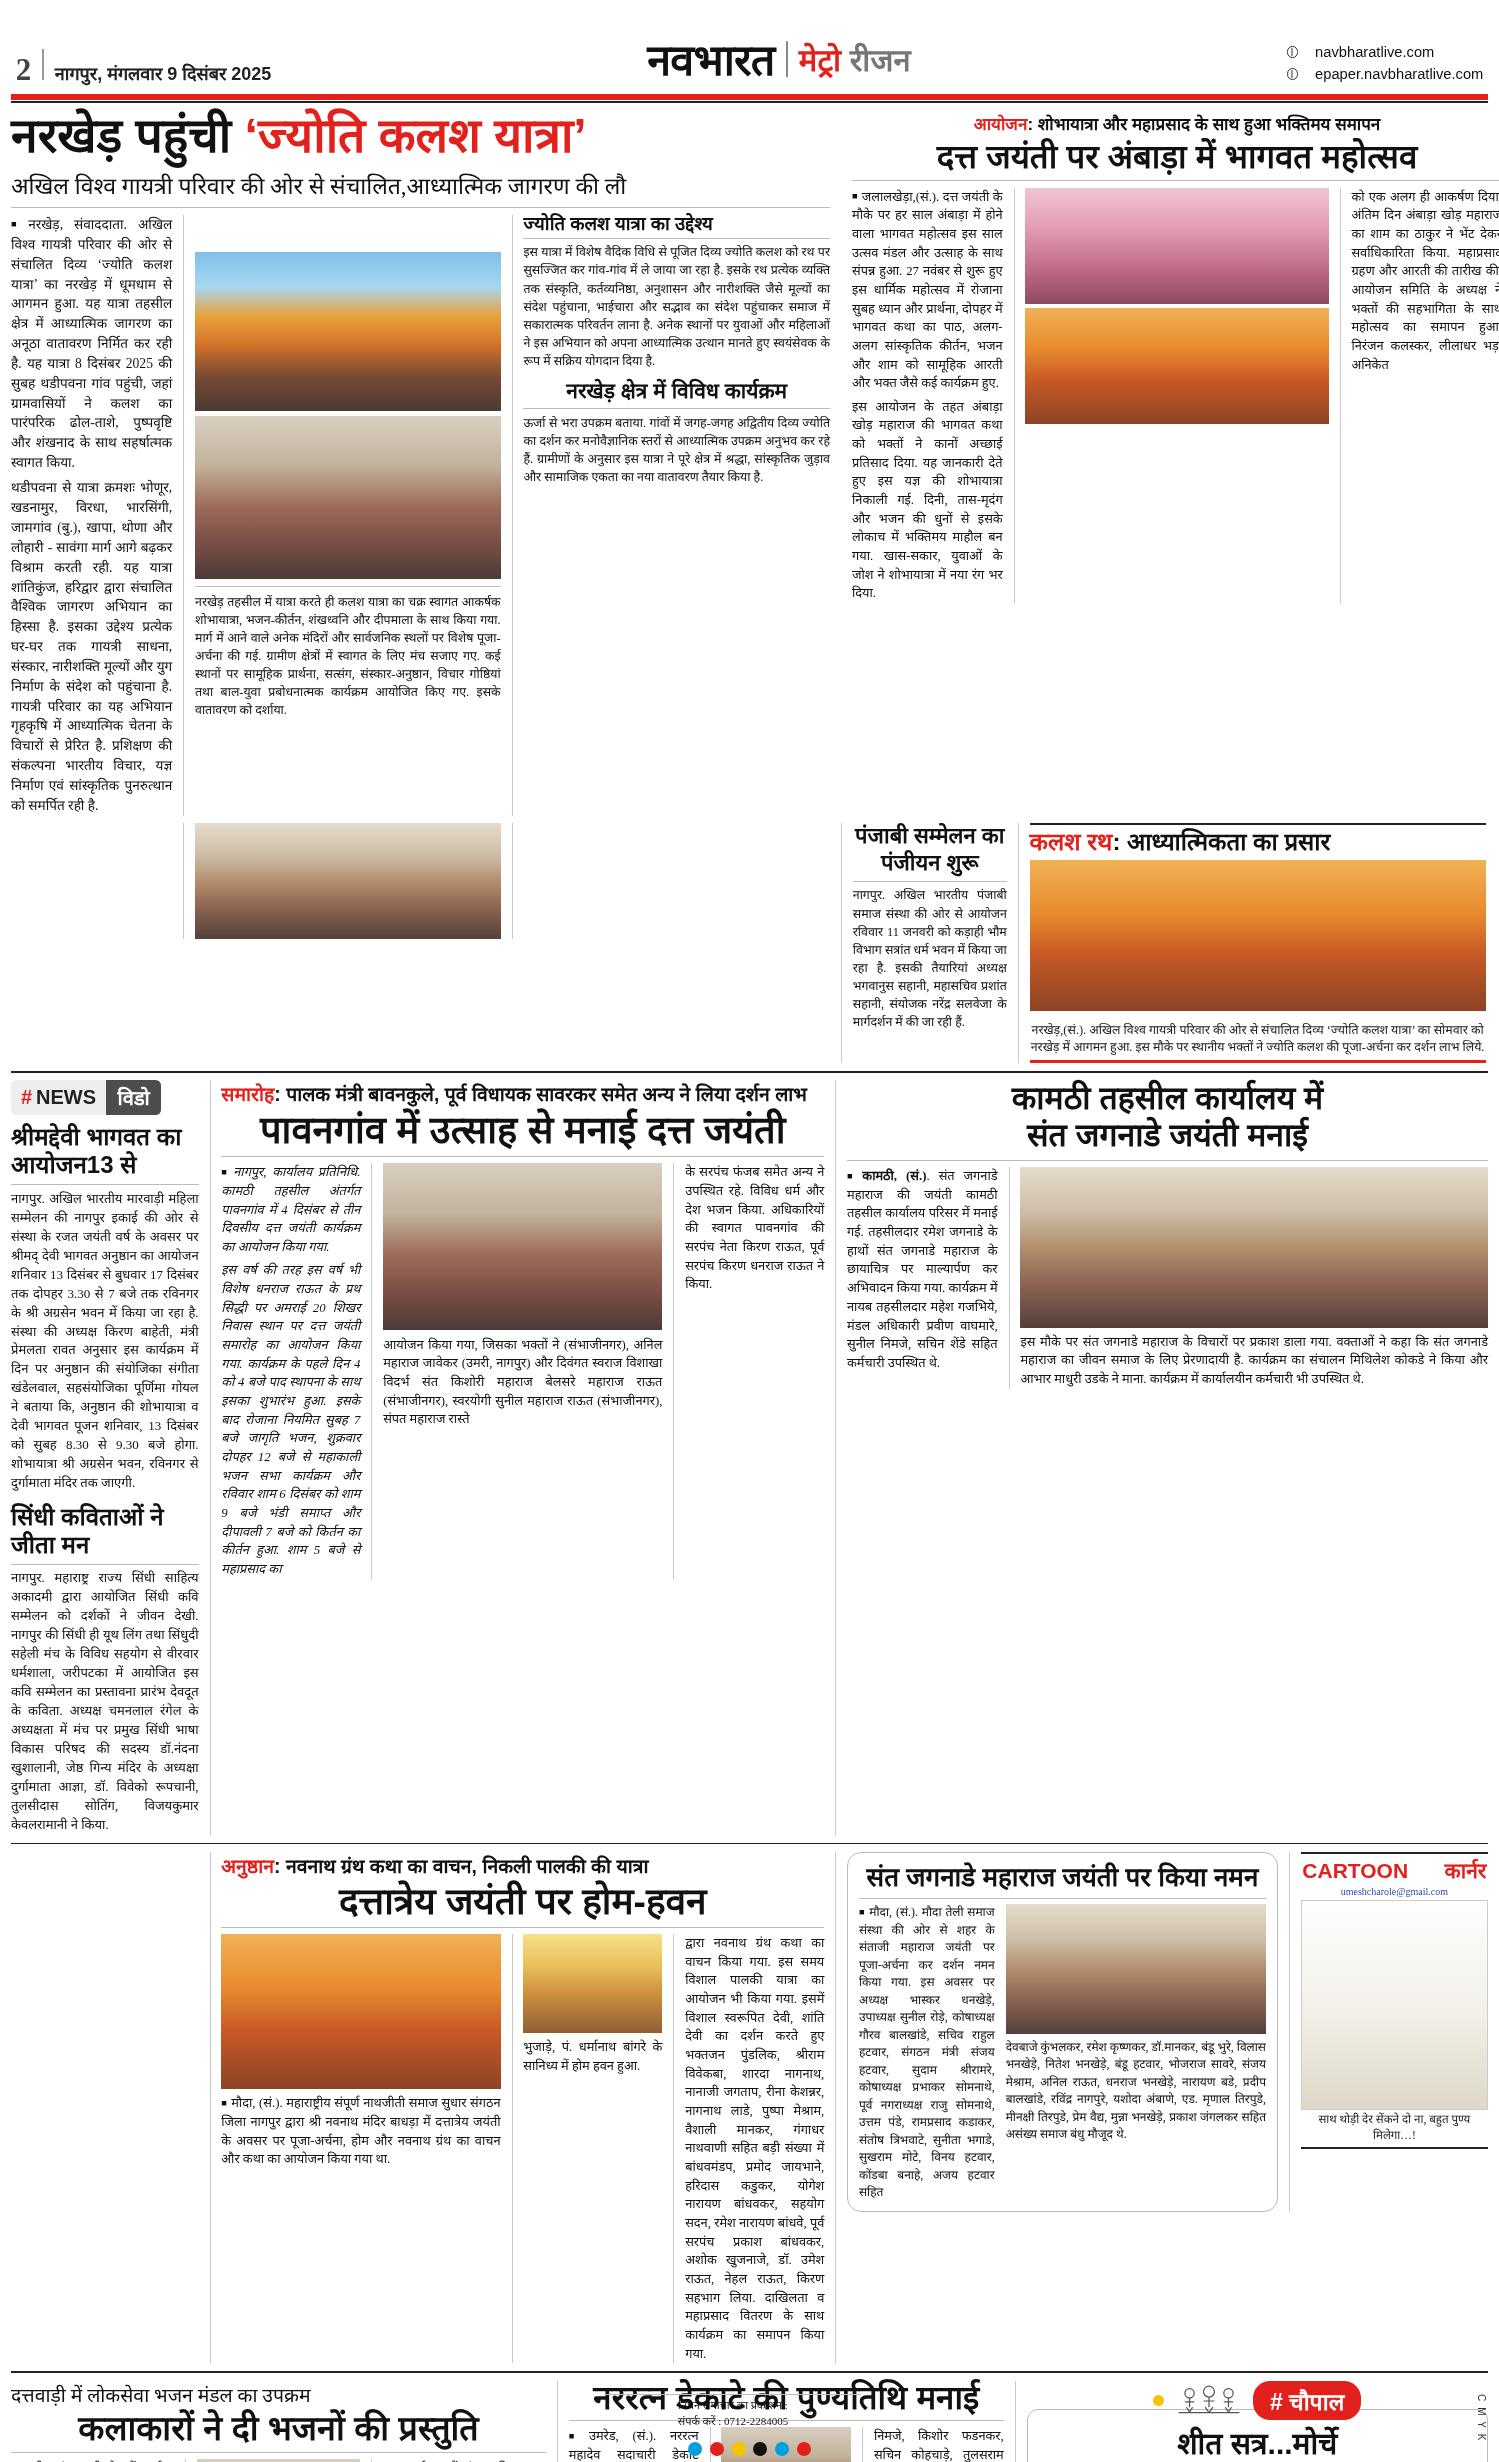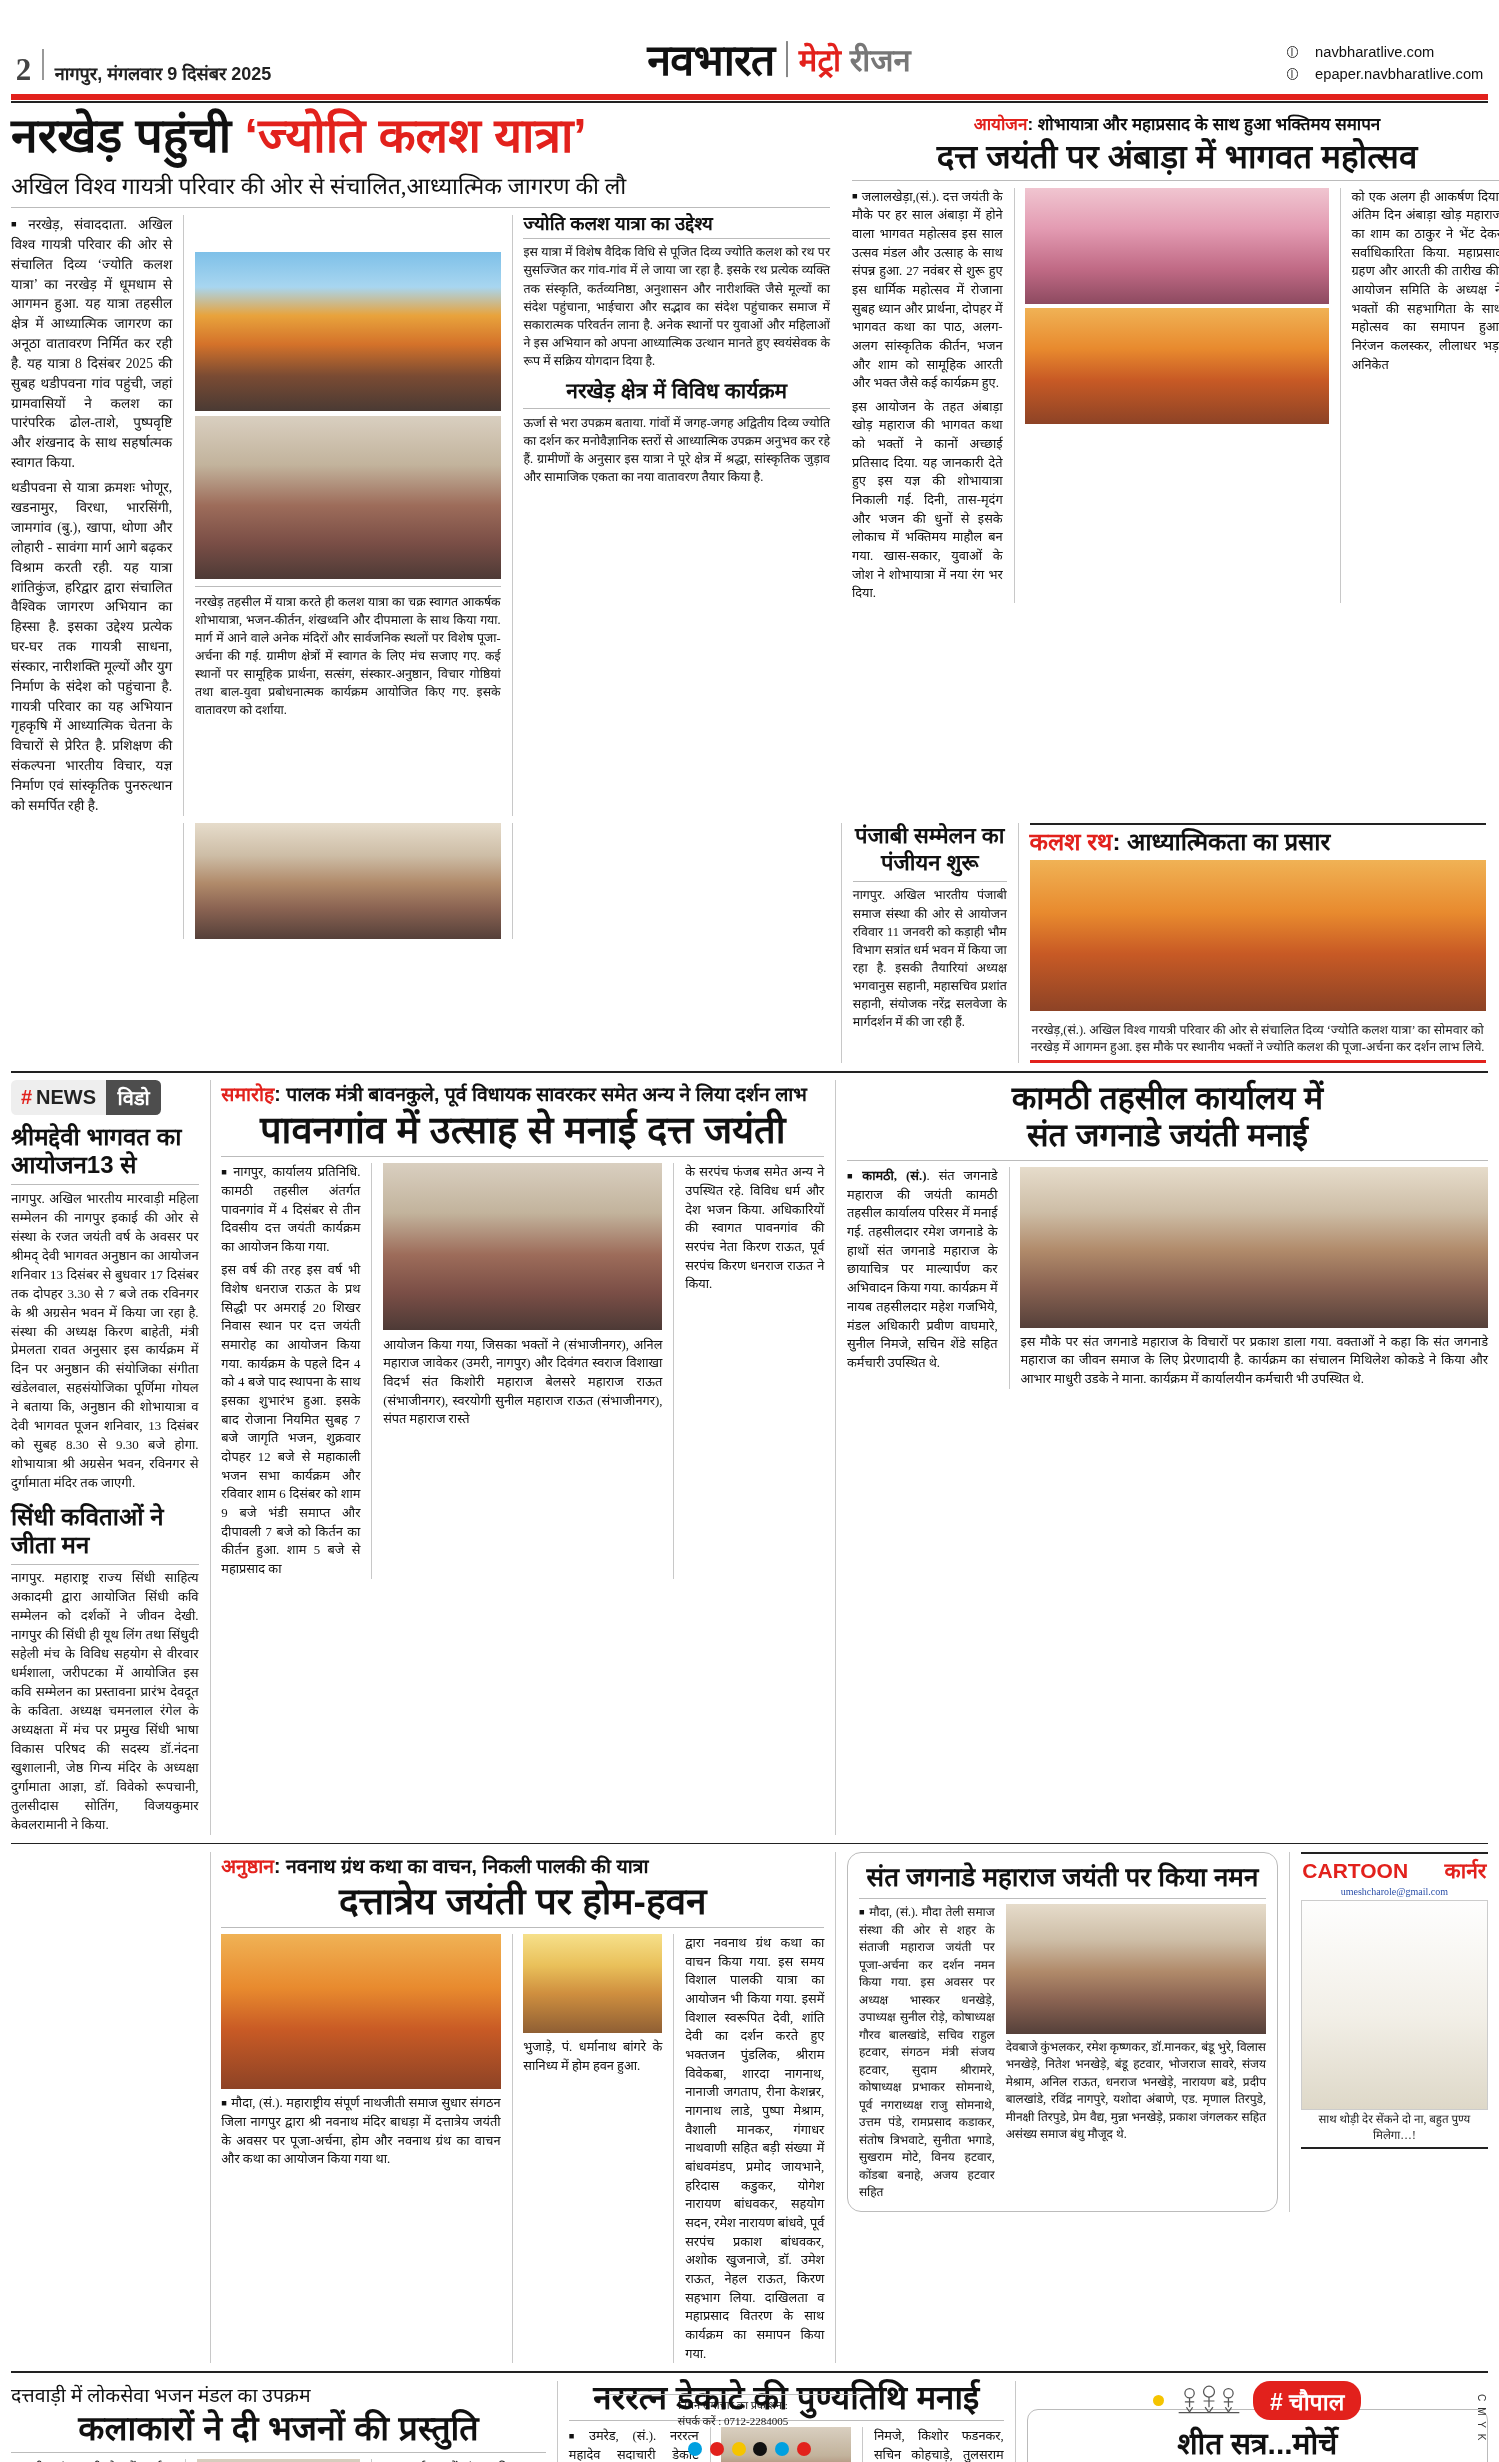--- a/index.html
+++ b/index.html
@@ -223,21 +223,21 @@
     <div class="vsep"></div>
 
     <div style="width:603px;">
       <div class="kicker" style="font-size:19.4px;">
         <span class="k-red">समारोह</span><span>: पालक मंत्री बावनकुले, पूर्व विधायक सावरकर समेत अन्य ने लिया दर्शन लाभ</span>
       </div>
       <div class="h-main" style="font-size:38px;text-align:center;margin-top:3.9px;">पावनगांव में उत्साह से मनाई दत्त जयंती</div>
       <div class="hr-thin" style="margin:6.2px 0;"></div>
 
       <div class="cols">
-        <div style="width:144px;">
+        <div style="width:144px;font-style:italic;">
           <div class="body-txt sq" style="font-size:12.8px;">नागपुर, कार्यालय प्रतिनिधि. कामठी तहसील अंतर्गत पावनगांव में 4 दिसंबर से तीन दिवसीय दत्त जयंती कार्यक्रम का आयोजन किया गया.</div>
           <div class="body-txt" style="font-size:12.8px;margin-top:4.7px;">इस वर्ष की तरह इस वर्ष भी विशेष धनराज राऊत के प्रथ सिद्धी पर अमराई 20 शिखर निवास स्थान पर दत्त जयंती समारोह का आयोजन किया गया. कार्यक्रम के पहले दिन 4 को 4 बजे पाद स्थापना के साथ इसका शुभारंभ हुआ. इसके बाद रोजाना नियमित सुबह 7 बजे जागृति भजन, शुक्रवार दोपहर 12 बजे से महाकाली भजन सभा कार्यक्रम और रविवार शाम 6 दिसंबर को शाम 9 बजे भंडी समाप्त और दीपावली 7 बजे को किर्तन का कीर्तन हुआ. शाम 5 बजे से महाप्रसाद का</div>
         </div>
         <div class="vsep"></div>
         <div style="width:289px;">
           <div class="photo p-group" style="height:167px;"></div>
           <div class="body-txt" style="font-size:12.8px;margin-top:5.4px;">आयोजन किया गया, जिसका भक्तों ने (संभाजीनगर), अनिल महाराज जावेकर (उमरी, नागपुर) और दिवंगत स्वराज विशाखा विदर्भ संत किशोरी महाराज बेलसरे महाराज राऊत (संभाजीनगर), स्वरयोगी सुनील महाराज राऊत (संभाजीनगर), संपत महाराज रास्ते</div>
         </div>
         <div class="vsep"></div>
         <div style="width:144px;">

